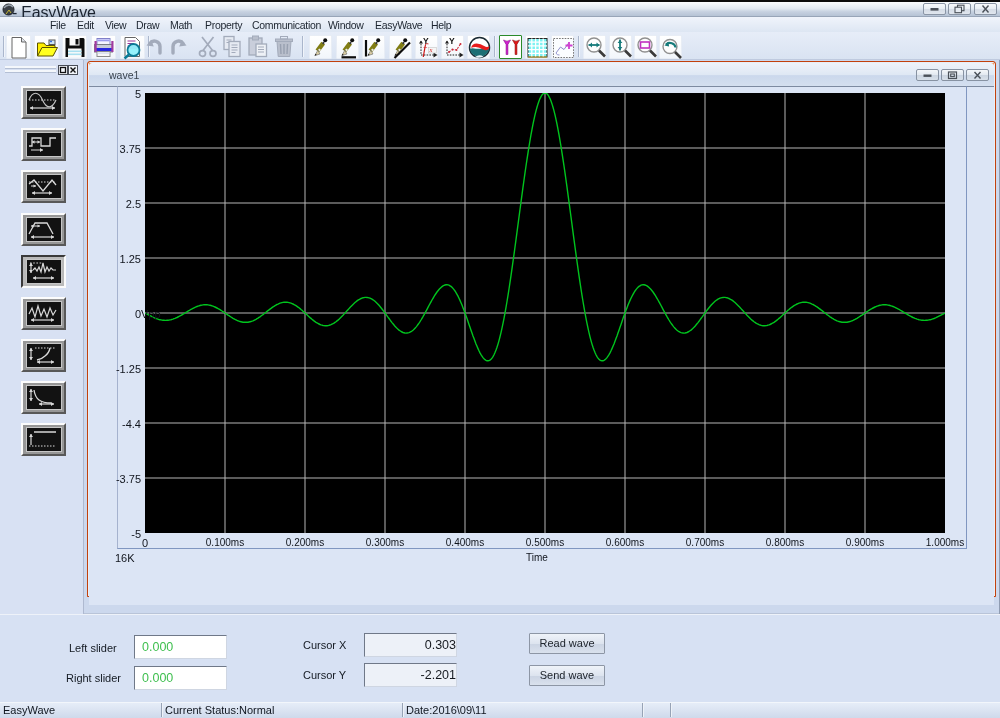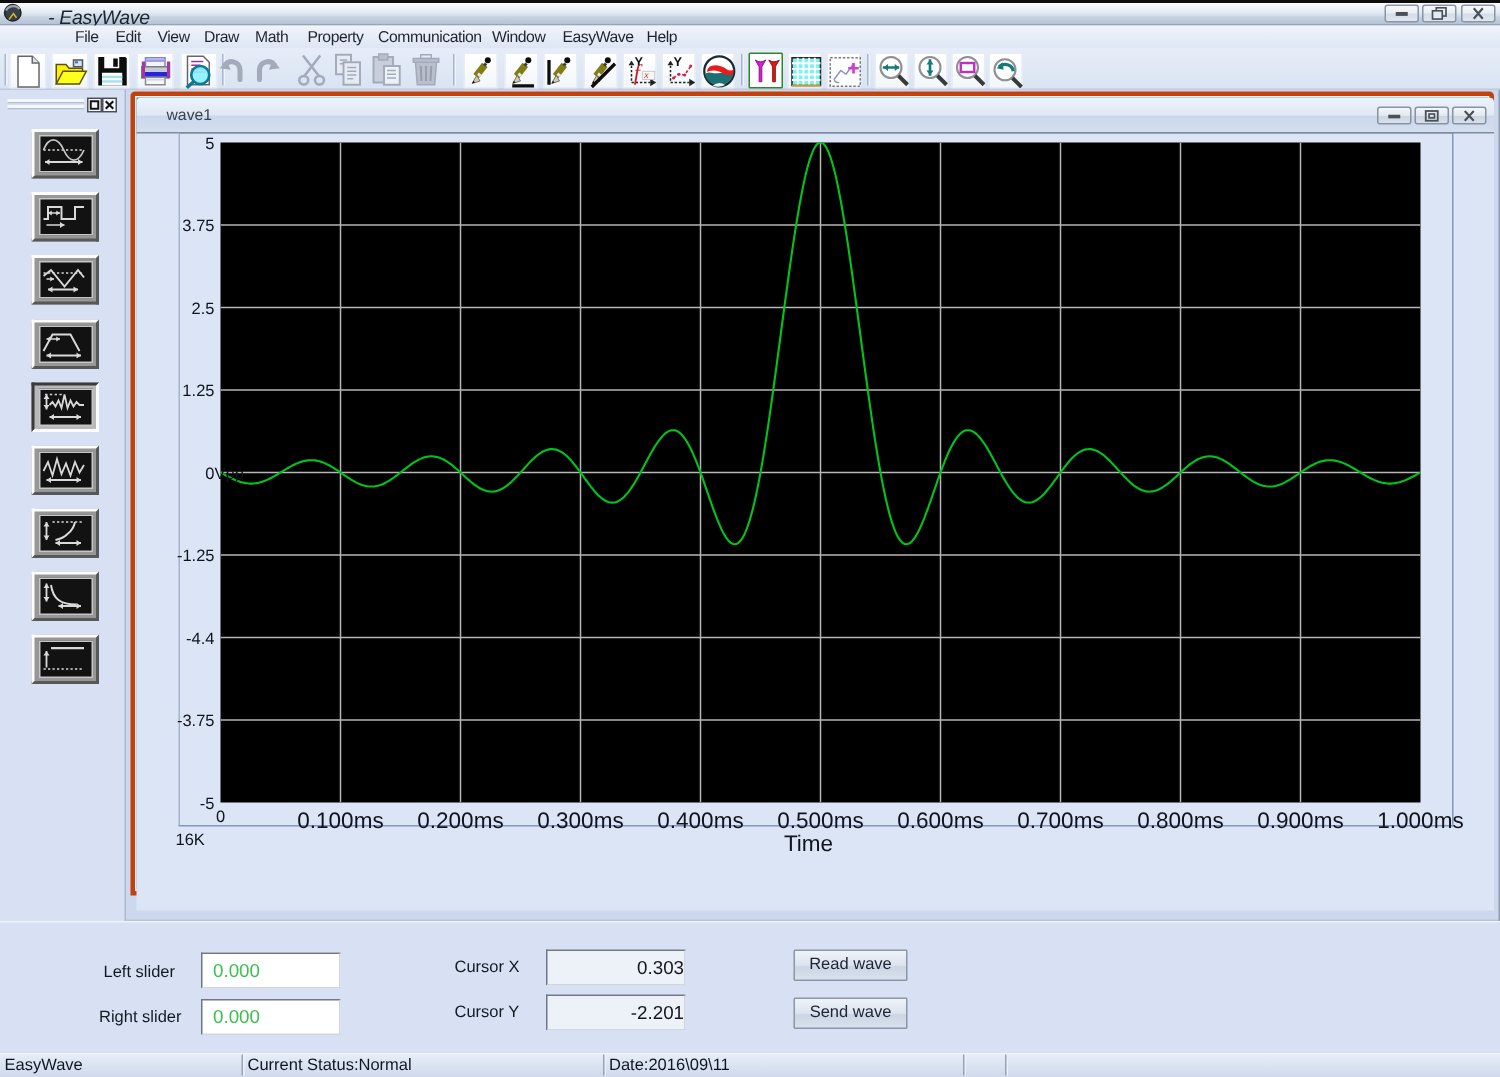--- a/index.html
+++ b/index.html
@@ -1,21 +1,21 @@
 <!DOCTYPE html>
 <html><head><meta charset="utf-8">
 <style>
   html,body{margin:0;padding:0;}
   body{width:1000px;height:718px;overflow:hidden;font-family:"Liberation Sans",sans-serif;}
   .abs{position:absolute;}
   #win{position:relative;width:1000px;height:718px;background:#d6e0f3;overflow:hidden;}
   
   #topstrip{left:0;top:0;width:1000px;height:2px;background:#0c0c0c;}
   #titlebar{left:0;top:2px;width:1000px;height:14px;background:linear-gradient(#fafcfe 0%,#e3eaf2 45%,#c6d1e0 70%,#b6c3d5 100%);border-bottom:1px solid #98a5b8;}
-  #titletext{left:32px;top:3.5px;font-size:13px;letter-spacing:-0.2px;color:#1b2430;font-style:italic;}
+  #titletext{left:12px;top:3.5px;font-size:16px;letter-spacing:-0.2px;color:#1b2430;}
   .capbtn{top:3px;height:12px;width:23px;background:linear-gradient(#f8fafc,#e9eef4 45%,#d6dde7 55%,#e0e6ee);border:1px solid #8a95a5;border-radius:2px;box-sizing:border-box;}
   .capbtn svg,.w1btn svg{display:block;margin:0 auto;}
   
   #menubar{left:0;top:17px;width:1000px;height:15px;background:linear-gradient(#f0f4fb,#dde6f3);}
   .mi{top:19px;font-size:10.5px;letter-spacing:-0.3px;color:#1c242f;padding-left:44px;}
   
   #toolbar{left:0;top:32px;width:1000px;height:28px;background:linear-gradient(#e7edf8,#d9e3f2);border-bottom:1px solid #bfcadf;box-sizing:border-box;}
   .tbtn{top:3px;width:25px;height:24px;background:linear-gradient(#ffffff,#f2f6fb);border:1px solid #e8edf5;border-radius:1px;box-sizing:border-box;}
   .tbtn svg{display:block;margin:0 auto;}
   .tflat{top:3px;width:25px;height:24px;}
@@ -23,30 +23,30 @@
   
   #lpanel{left:0;top:60px;width:84px;height:554px;background:#d8e1f3;border-right:1px solid #aeb9d0;box-sizing:border-box;}
   .grip{left:5px;width:51px;height:2px;background:#f4f7fb;border-bottom:1px solid #b4bfd4;}
   .pbtn{width:10px;height:10px;background:#f2f5fa;border:1px solid #4a4f58;box-sizing:border-box;}
   .wbtn{left:21px;width:45px;height:33px;background:#979797;border:2px solid;border-color:#fcfcfc #585858 #585858 #fcfcfc;box-sizing:border-box;}
   .wbtn.sel{border-color:#3a3a3a #fbfbfb #fbfbfb #3a3a3a;background:#b9b9b9;}
   .wbtn .inner{position:absolute;left:3px;top:2px;width:34px;height:23px;background:#121212;border:1px solid #c6c6c6;}
   .wbtn svg{display:block;}
   
   #mdi{left:84px;top:60px;width:916px;height:554px;background:#ccd8ed;box-shadow:inset -1px 0 0 #8f9cb2,inset 0 -1px 0 #b9c4d8;}
-  #wave1{left:3px;top:1px;width:909px;height:536px;background:#14b8a6;border:3px solid #c2410c;border-radius:3px 3px 0 0;box-sizing:border-box;box-shadow:0 0 0 1px #e9eef7 inset;}
+  #wave1{left:3px;top:1px;width:909px;height:536px;background:#f97316;border:1px solid #c2410c;border-radius:3px 3px 0 0;box-sizing:border-box;box-shadow:0 0 0 1px #e9eef7 inset;}
   #w1title{left:1px;top:1px;width:905px;height:23px;background:linear-gradient(#eef3fa,#dfe8f4 50%,#cbd8ec 55%,#d4dfef);border-radius:3px 3px 0 0;border-bottom:1px solid #9aa7bd;}
   #w1text{left:21px;top:7px;font-size:10.5px;color:#39434e;}
   .w1btn{top:7px;height:12px;width:23px;background:linear-gradient(#f4f7fa,#e2e8f0 50%,#ccd5e1 55%,#d8e0ea);border:1px solid #8792a2;border-radius:2px;box-sizing:border-box;}
   #w1client{left:1px;top:24px;width:905px;height:518px;background:#dce5f5;border-top:1px solid #7d8aa0;}
   
   #plotframe{left:28px;top:-1px;width:850px;height:463px;border:1px solid #8096c0;border-top-color:#7d8aa0;border-left-color:#a5b2ce;box-sizing:border-box;}
   #canvas{left:56px;top:6px;width:800px;height:440px;background:#000;}
   .ylab{font-size:11px;color:#10141c;text-align:right;width:30px;}
-  .xlab{font-size:15px;color:#10141c;text-align:center;width:60px;}
+  .xlab{font-size:10px;color:#10141c;text-align:center;width:60px;}
   .small{font-size:11px;color:#10141c;}
   
   #botpanel{left:0;top:614px;width:1000px;height:88px;background:#d7e1f3;border-top:1px solid #eef2f9;}
   .blab{font-size:11px;color:#141a22;}
   .tbox{width:93px;height:24px;background:#fff;border:1px solid #6f7888;border-right-color:#cfd6e2;border-bottom-color:#cfd6e2;box-sizing:border-box;font-size:12.5px;line-height:22px;padding-left:7px;}
   .tbox.gray{background:#edf1f8;}
   .green{color:#3fbf4f;}
   .dark{color:#15191f;text-align:right;}
   .pushbtn{width:76px;height:21px;background:linear-gradient(#eff3f9,#dde4ef 50%,#ccd5e4 55%,#d9e1ed);border:1px solid #8d96a5;box-sizing:border-box;font-size:11px;color:#20262e;text-align:center;line-height:19px;border-radius:1px;}
   #wmark{left:374px;top:683px;font-size:25px;color:rgba(95,101,113,0.62);letter-spacing:0.2px;}

